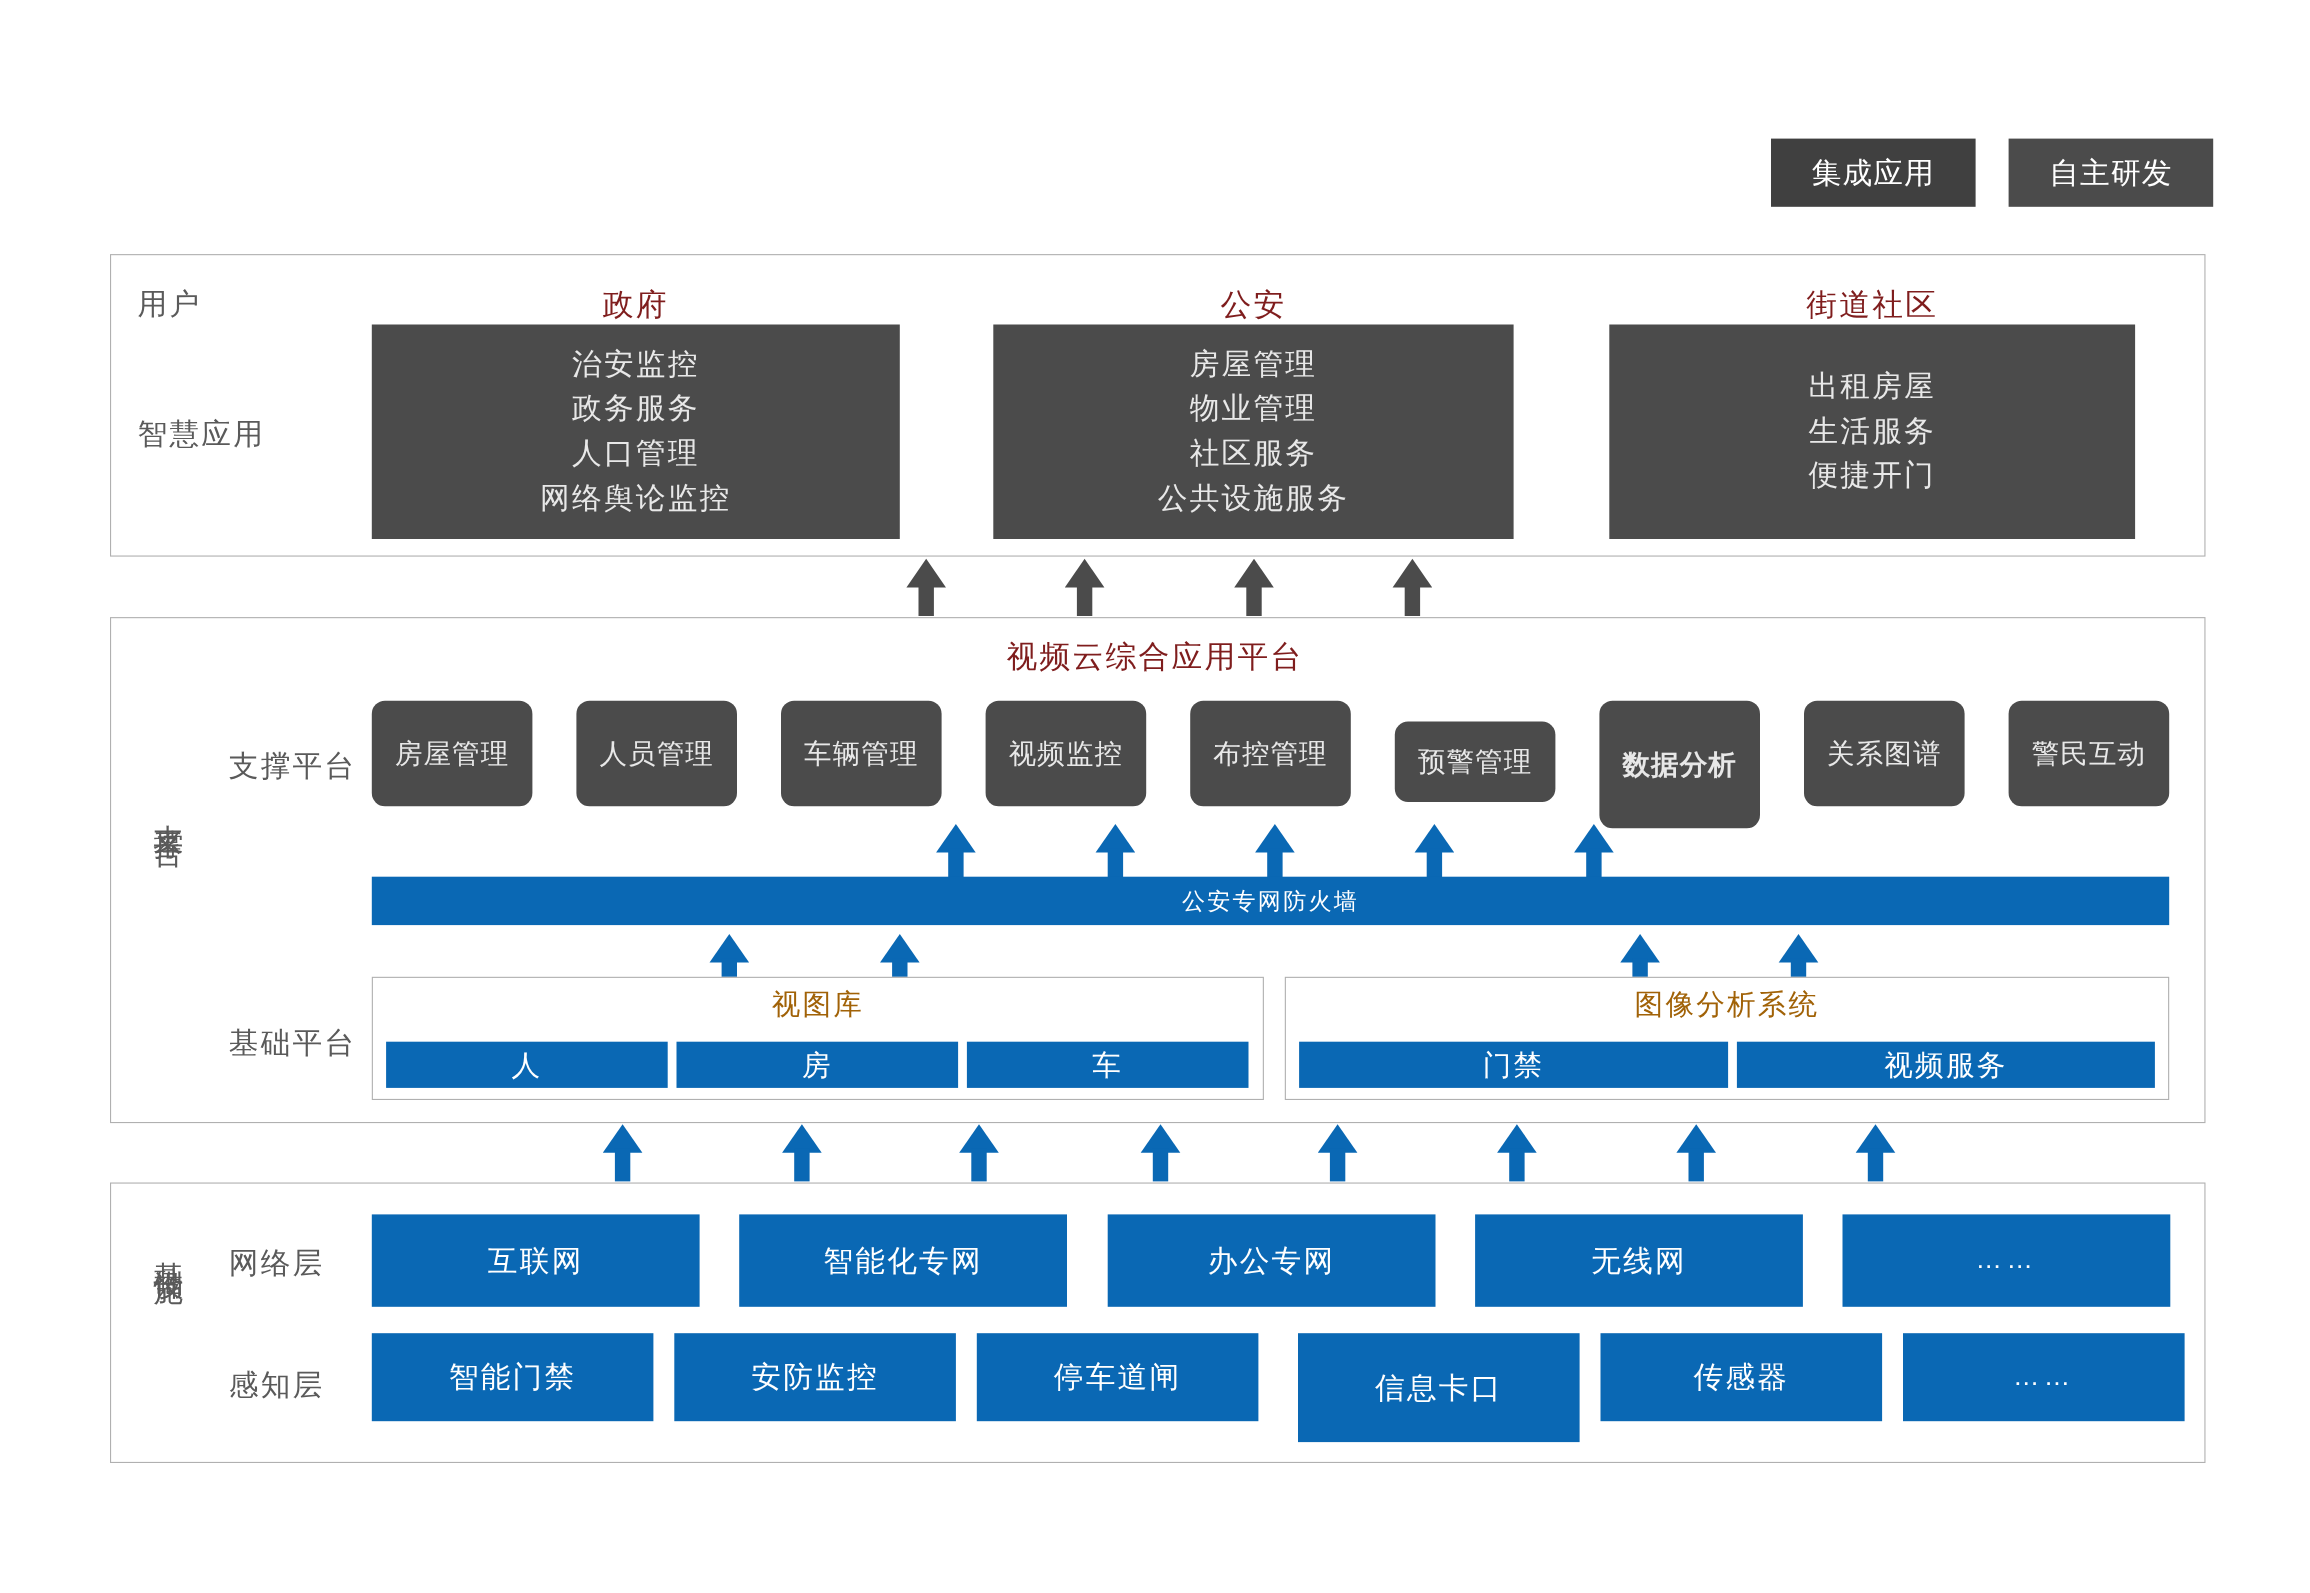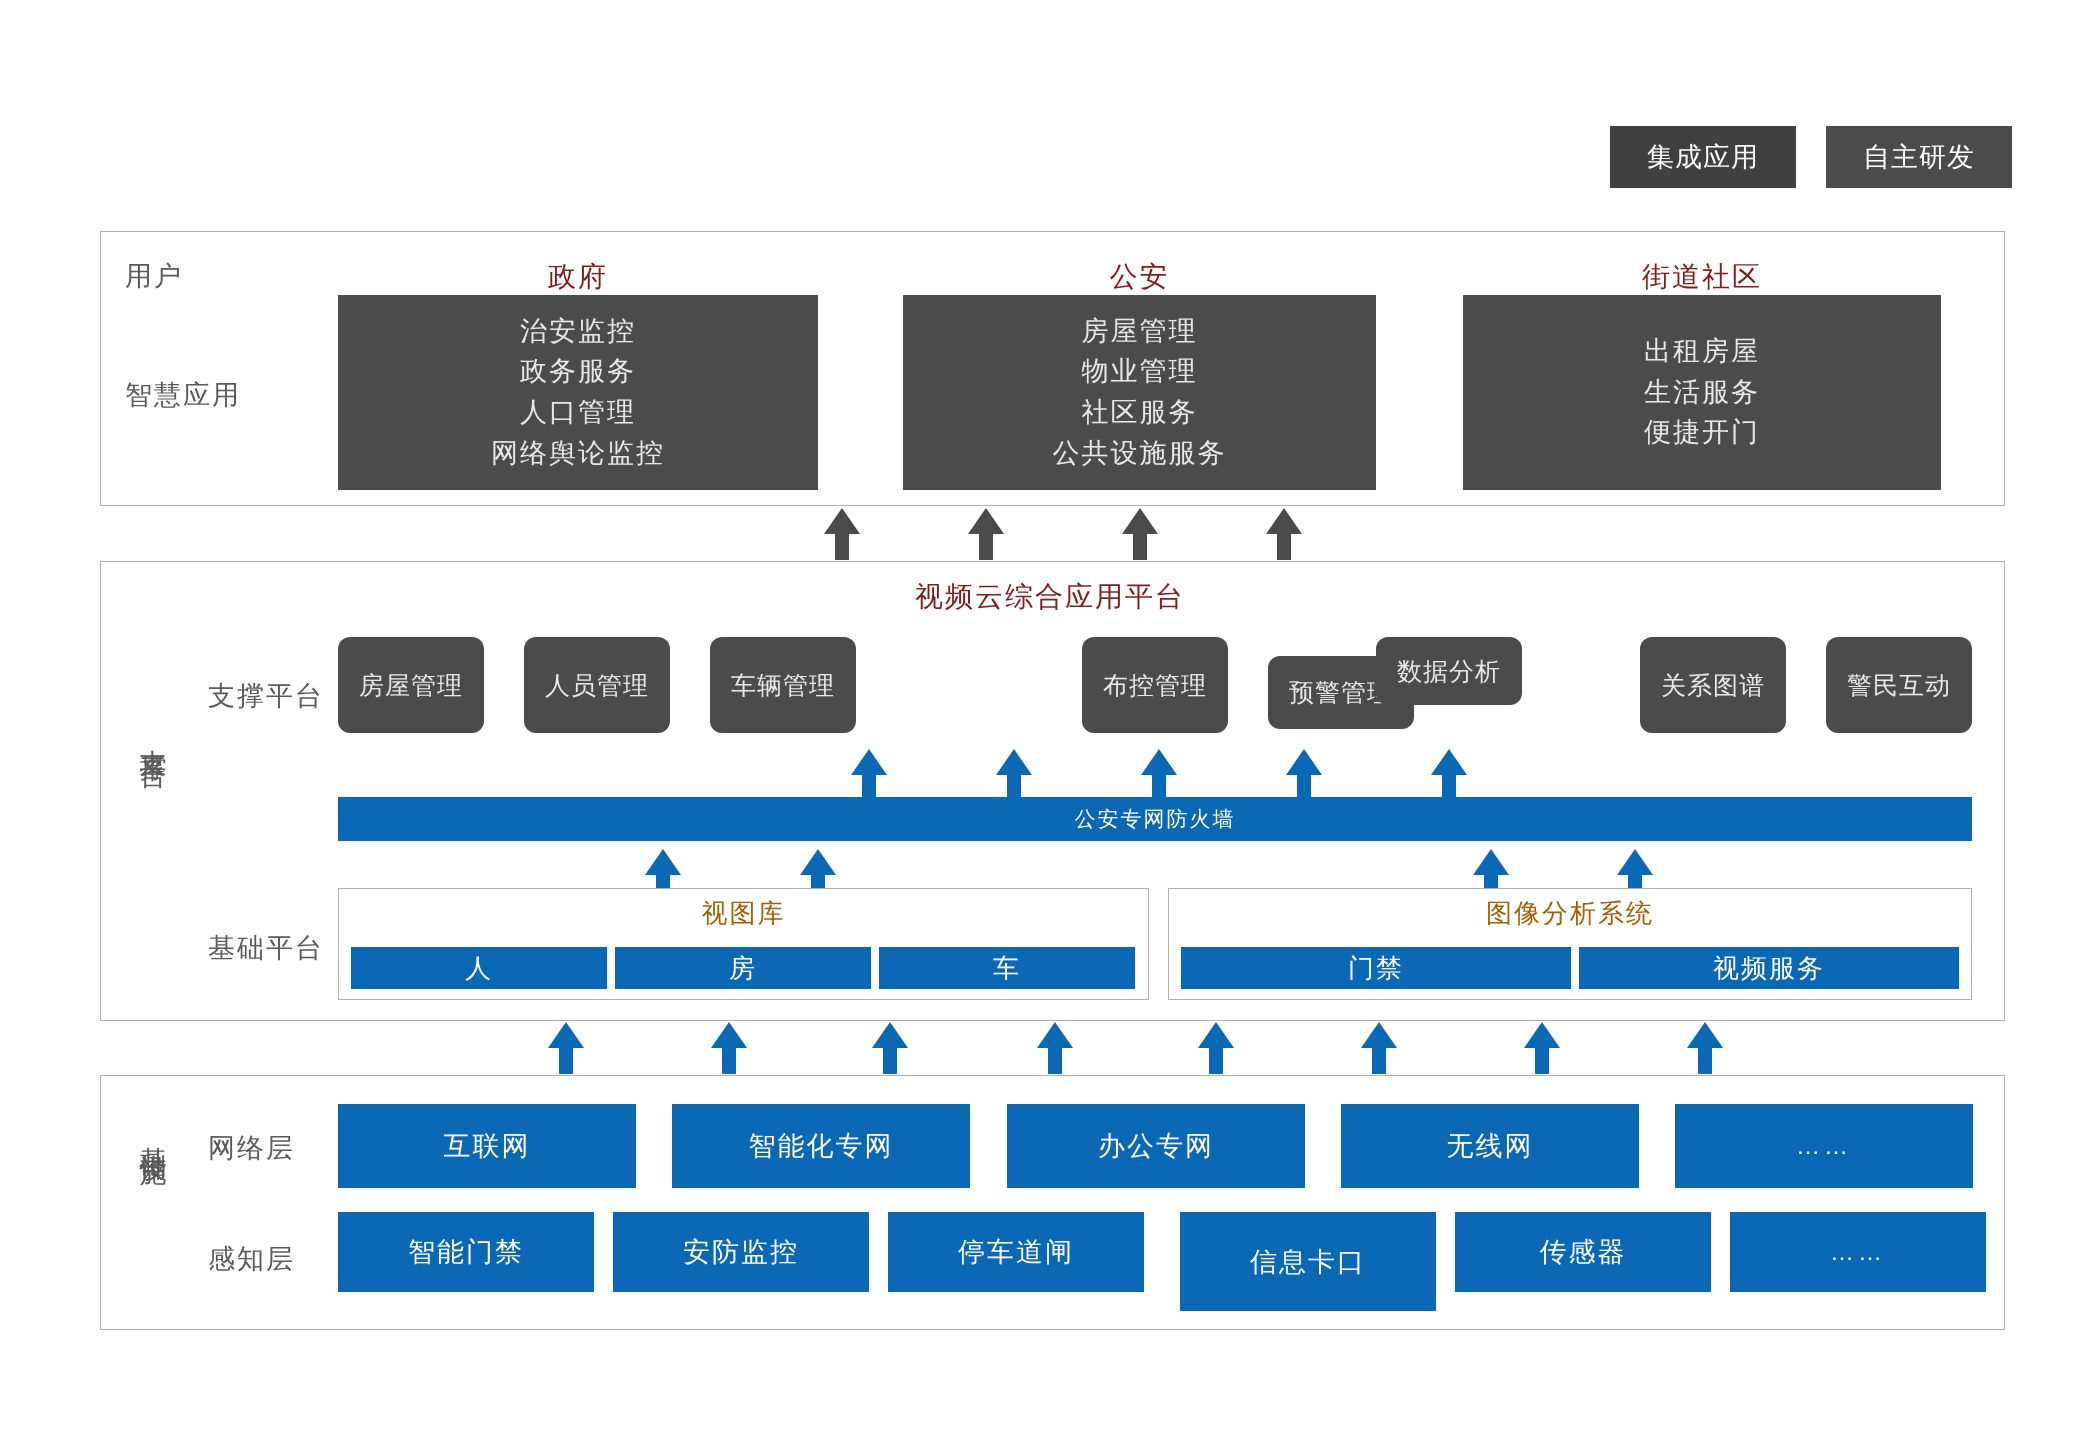--- a/index.html
+++ b/index.html
@@ -193,23 +193,24 @@
 
   <div class="vert-label" style="left:135px; top:728px;">支撑平台</div>
 
   <div class="col-title" style="left:700px; top:578px; width:700px;">视频云综合应用平台</div>
 
   <div class="row-label" style="left:208px; top:678px;">支撑平台</div>
 
   <div class="tile" style="left:338px; top:637px; width:146px; height:96px;">房屋管理</div>
   <div class="tile" style="left:524px; top:637px; width:146px; height:96px;">人员管理</div>
   <div class="tile" style="left:710px; top:637px; width:146px; height:96px;">车辆管理</div>
+  <div class="tile" style="left:896px; top:637px; width:146px; height:96px;">视频监控</div>
   <div class="tile" style="left:1082px; top:637px; width:146px; height:96px;">布控管理</div>
   <div class="tile" style="left:1268px; top:656px; width:146px; height:73px;">预警管理</div>
-  <div class="tile" style="left:1376px; top:637px; width:146px; height:68px;">数据分析</div>
+  <div class="tile" style="left:1454px; top:637px; width:146px; height:116px;font-weight:bold;">数据分析</div>
   <div class="tile" style="left:1640px; top:637px; width:146px; height:96px;">关系图谱</div>
   <div class="tile" style="left:1826px; top:637px; width:146px; height:96px;">警民互动</div>
 
   <div class="arrow arrow-blue" style="left:851px; top:749px; width:36px; height:52px;">
     <div class="head"></div>
       <div class="shaft" style="width:14px; height:30px;"></div>
   </div>
   <div class="arrow arrow-blue" style="left:996px; top:749px; width:36px; height:52px;">
     <div class="head"></div>
       <div class="shaft" style="width:14px; height:30px;"></div>

